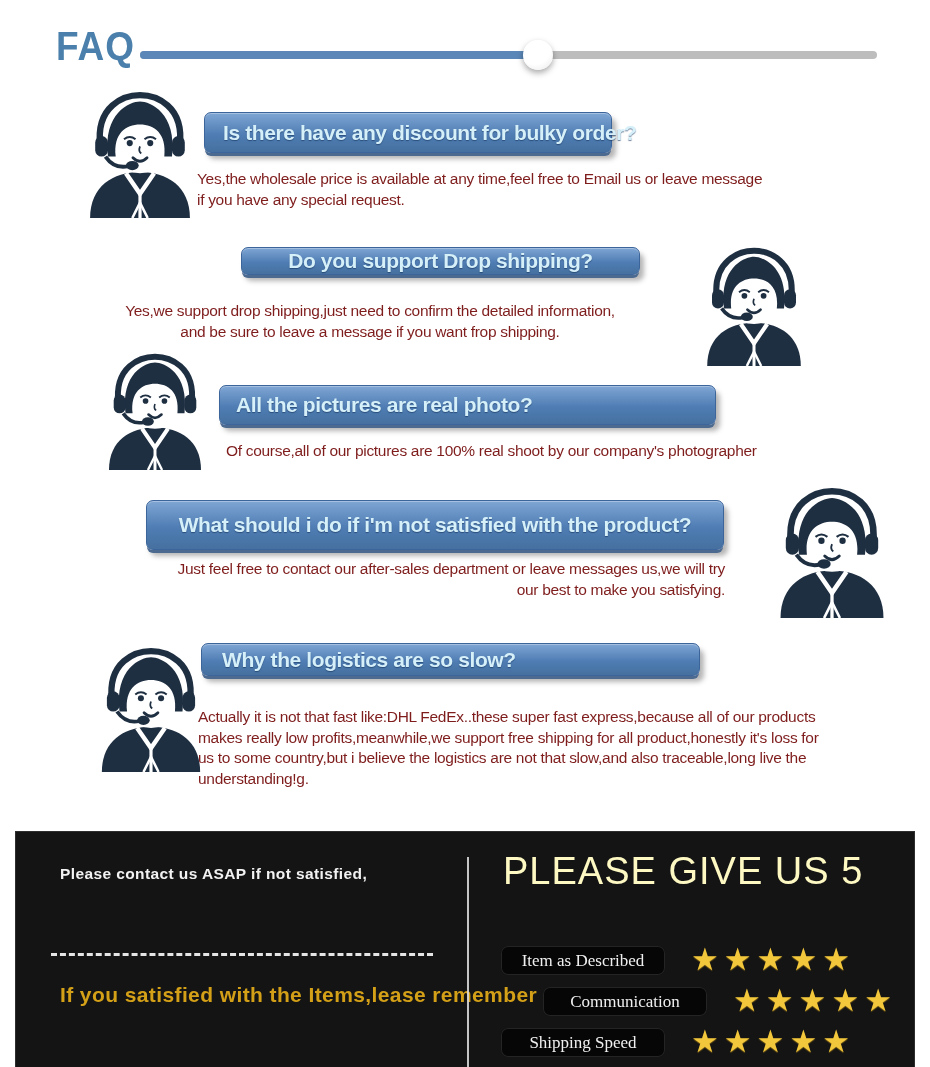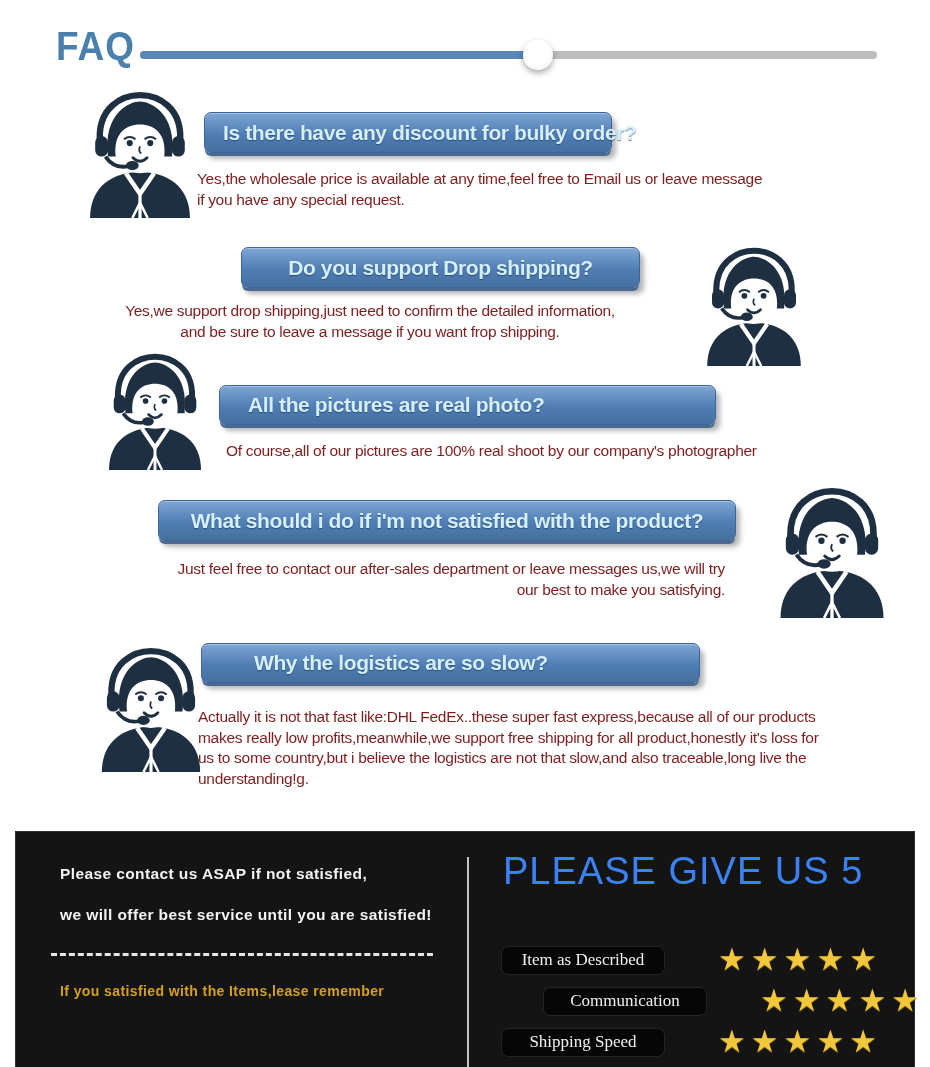--- a/index.html
+++ b/index.html
@@ -32,50 +32,50 @@
   
   .banner{
     position:absolute;display:flex;align-items:center;box-sizing:border-box;
     background:linear-gradient(180deg,#7fa6d4,#4f7db4 55%,#45709f);
     border:1px solid #3c659b;border-radius:7px;
     box-shadow:0 4px 0 -1px #4c6a90,4px 6px 5px rgba(90,90,90,.45),inset 0 1px 0 rgba(255,255,255,.3);
     color:#d6f0fa;font-weight:bold;font-size:21px;letter-spacing:-0.4px;
     text-shadow:0 1px 1px rgba(20,50,90,.6);white-space:nowrap;
   }
   #b1{left:204px;top:112px;width:408px;height:41px;padding-left:18px;}
-  #b2{left:241px;top:247px;width:399px;height:41px;justify-content:center;align-items:center;}
-  #b3{left:219px;top:385px;width:497px;height:40px;padding-left:28px;}
-  #b4{left:146px;top:500px;width:578px;height:41px;justify-content:center;margin-left:12px;}
-  #b5{left:201px;top:643px;width:499px;height:40px;padding-left:52px;align-items:center;}
+  #b2{left:241px;top:247px;width:399px;height:28px;justify-content:center;align-items:center;}
+  #b3{left:219px;top:385px;width:497px;height:40px;padding-left:16px;}
+  #b4{left:146px;top:500px;width:578px;height:50px;justify-content:center;}
+  #b5{left:201px;top:643px;width:499px;height:33px;padding-left:20px;align-items:center;}
   
   .answer{
     position:absolute;font-size:15.5px;letter-spacing:-0.3px;line-height:20.5px;
     color:#7f1d1d;white-space:pre-line;
   }
   #a1{left:197px;top:169px;width:690px;}
   #a2{left:80px;top:301px;width:580px;text-align:center;}
   #a3{left:226px;top:441px;width:700px;}
   #a4{left:80px;top:559px;width:645px;text-align:right;}
   #a5{left:198px;top:707px;width:730px;}
   
   .panel{
     position:absolute;left:15px;top:831px;width:900px;height:246px;
     background:#141414;box-shadow:inset 0 0 0 1px #2e2e2e;
   }
   .panel .white-line{position:absolute;left:45px;color:#f2f2f2;font-size:15.5px;font-weight:bold;letter-spacing:.4px;white-space:nowrap;}
   #fl1{top:34px;} #fl2{top:75px;}
   .dash{position:absolute;left:36px;top:122px;width:382px;border-top:3px dashed #e5e5e5;}
-  .panel .yellow-line{position:absolute;left:45px;color:#d4a017;font-size:14px;font-weight:bold;letter-spacing:.4px;white-space:nowrap;}
+  .panel .yellow-line{position:absolute;left:45px;color:#d4a017;font-size:21px;font-weight:bold;letter-spacing:.4px;white-space:nowrap;}
   #fy1{top:152px;} #fy2{top:192px;}
   .v-div{position:absolute;left:452px;top:26px;width:2px;height:214px;background:#d8d8d8;opacity:.9;}
   .big-heading{
-    position:absolute;left:488px;top:18px;color:#3b82f6;
+    position:absolute;left:488px;top:18px;color:#fef9c3;
     font-size:38px;line-height:45px;letter-spacing:1px;font-weight:400;white-space:nowrap;
   }
-  .rate-row{position:absolute;left:486px;display:flex;align-items:center;height:30px;gap:27px;}
+  .rate-row{position:absolute;left:486px;display:flex;align-items:flex-end;height:30px;}
   #r1{top:114px;} #r2{top:155px;margin-left:42px;} #r3{top:196px;}
   .pill{
     width:164px;height:29px;display:flex;align-items:center;justify-content:center;
     background:#060606;border-radius:7px;box-shadow:inset 0 0 0 1px #242424;
     font-family:"Liberation Serif",serif;font-size:17px;color:#f0f0f0;white-space:nowrap;
   }
   .stars{display:flex;gap:5px;margin-left:26px;}
   .star{
     font-size:31px;line-height:30px;color:#f3c73b;
     text-shadow:0 1px 1px #7a5f16;
@@ -176,21 +176,20 @@
       <span>Why the logistics are so slow?</span>
     </div>
     <div class="answer" id="a5">Actually it is not that fast like:DHL FedEx..these super fast express,because all of our products
 makes really low profits,meanwhile,we support free shipping for all product,honestly it's loss for
 us to some country,but i believe the logistics are not that slow,and also traceable,long live the
 understanding!g.</div>
   </section>
 
   <footer class="panel">
     <div class="white-line" id="fl1">Please contact us ASAP if not satisfied,</div>
-    <div class="white-line" id="fl2">we will offer best service until you are satisfied!</div>
     <div class="dash"></div>
     <div class="yellow-line" id="fy1">If you satisfied with the Items,lease remember</div>
 
     <div class="v-div"></div>
 
     <div class="big-heading">
       <div>PLEASE GIVE US 5</div>
     </div>
 
     <div class="rate-row" id="r1">

